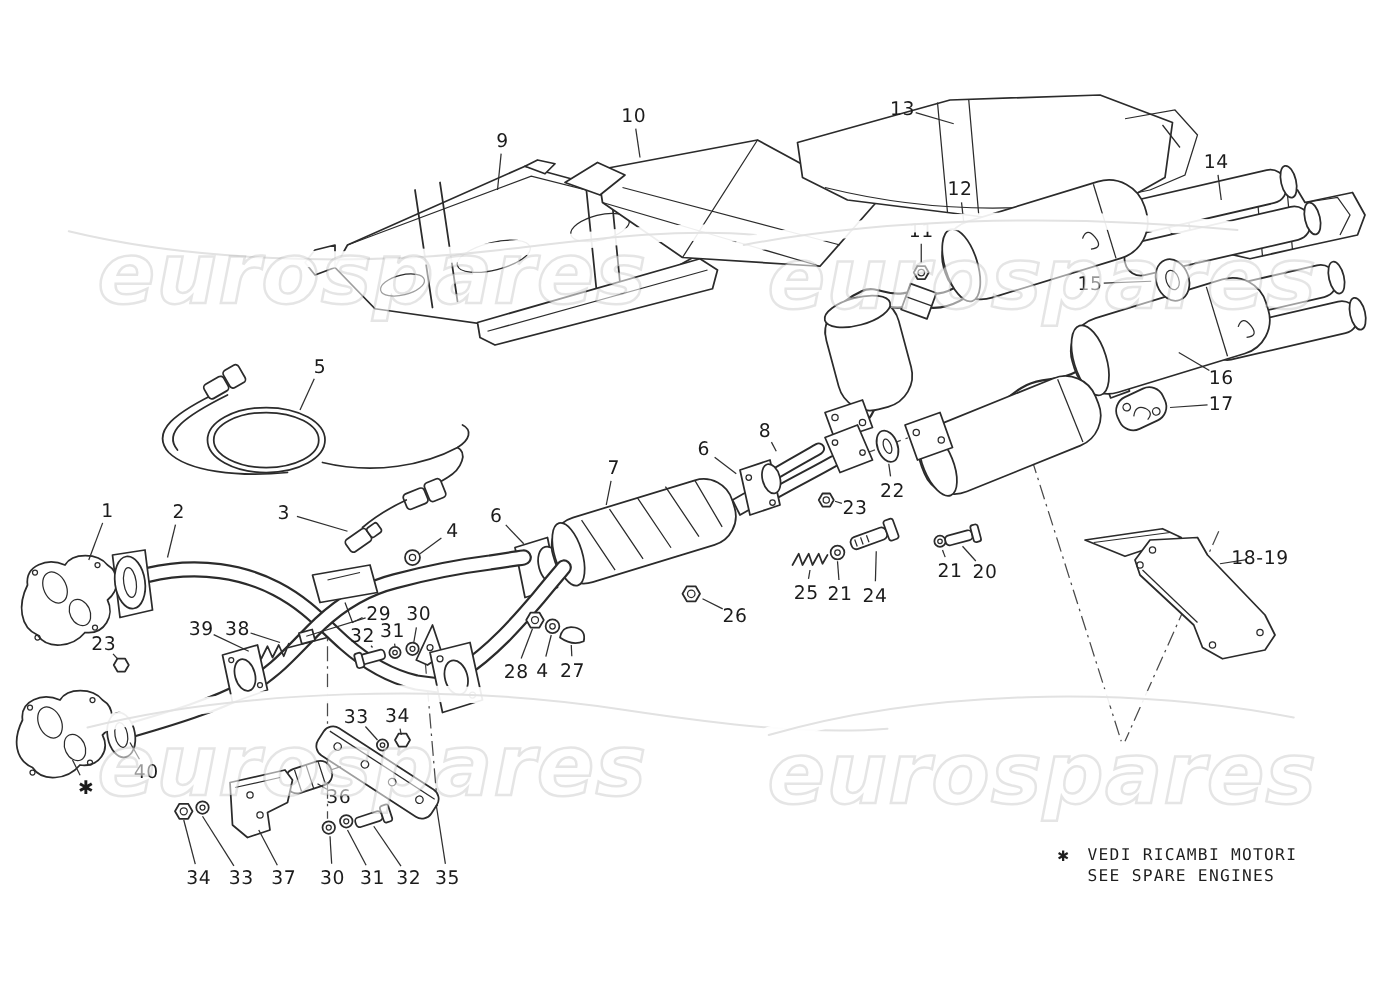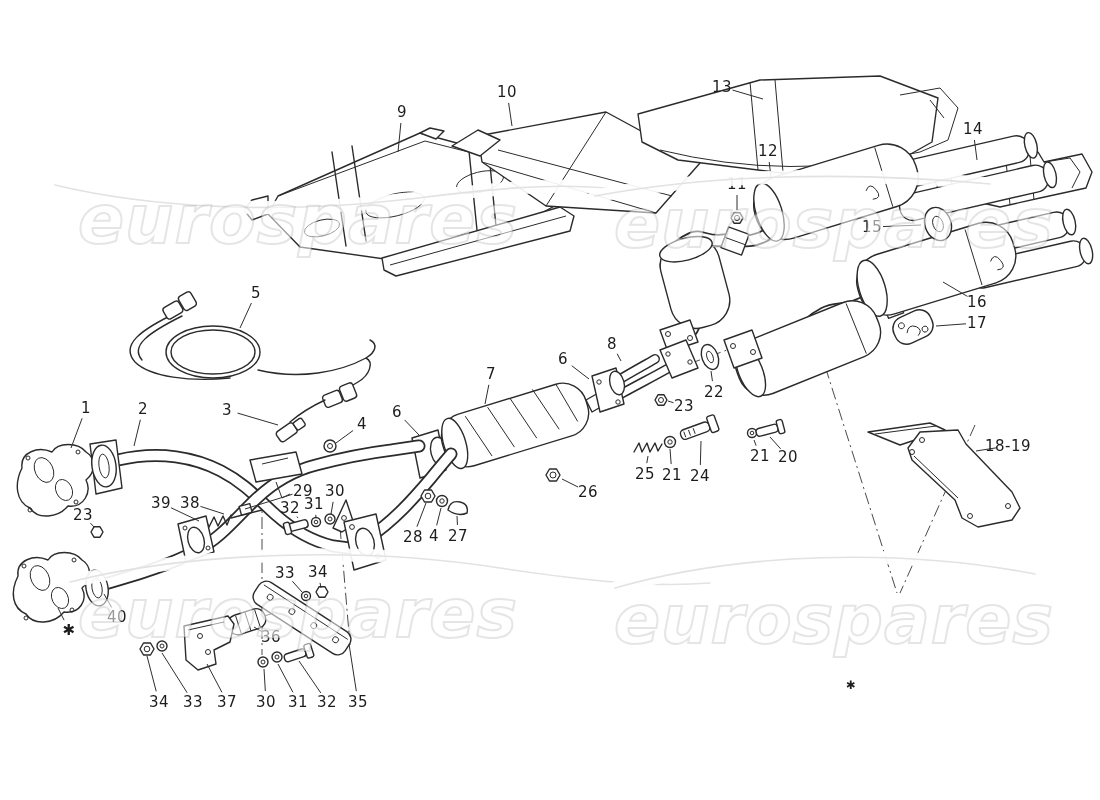--- a/index.html
+++ b/index.html
@@ -469,15 +469,19 @@
     <path class="wm-line" d="M615,588 C740,552 900,548 1035,574"></path>
   </svg>
 
   <div class="watermark" style="left:78px;top:180px">eurospares</div>
   <div class="watermark" style="left:614px;top:184px">eurospares</div>
   <div class="watermark" style="left:78px;top:574px">eurospares</div>
   <div class="watermark" style="left:614px;top:580px">eurospares</div>
 
   <div class="note">
     <span class="note-symbol">✱</span>
+    <div class="note-lines">
+      <div>VEDI RICAMBI MOTORI</div>
+      <div>SEE SPARE ENGINES</div>
+    </div>
   </div>
 
 </div>
 
 </body></html>

